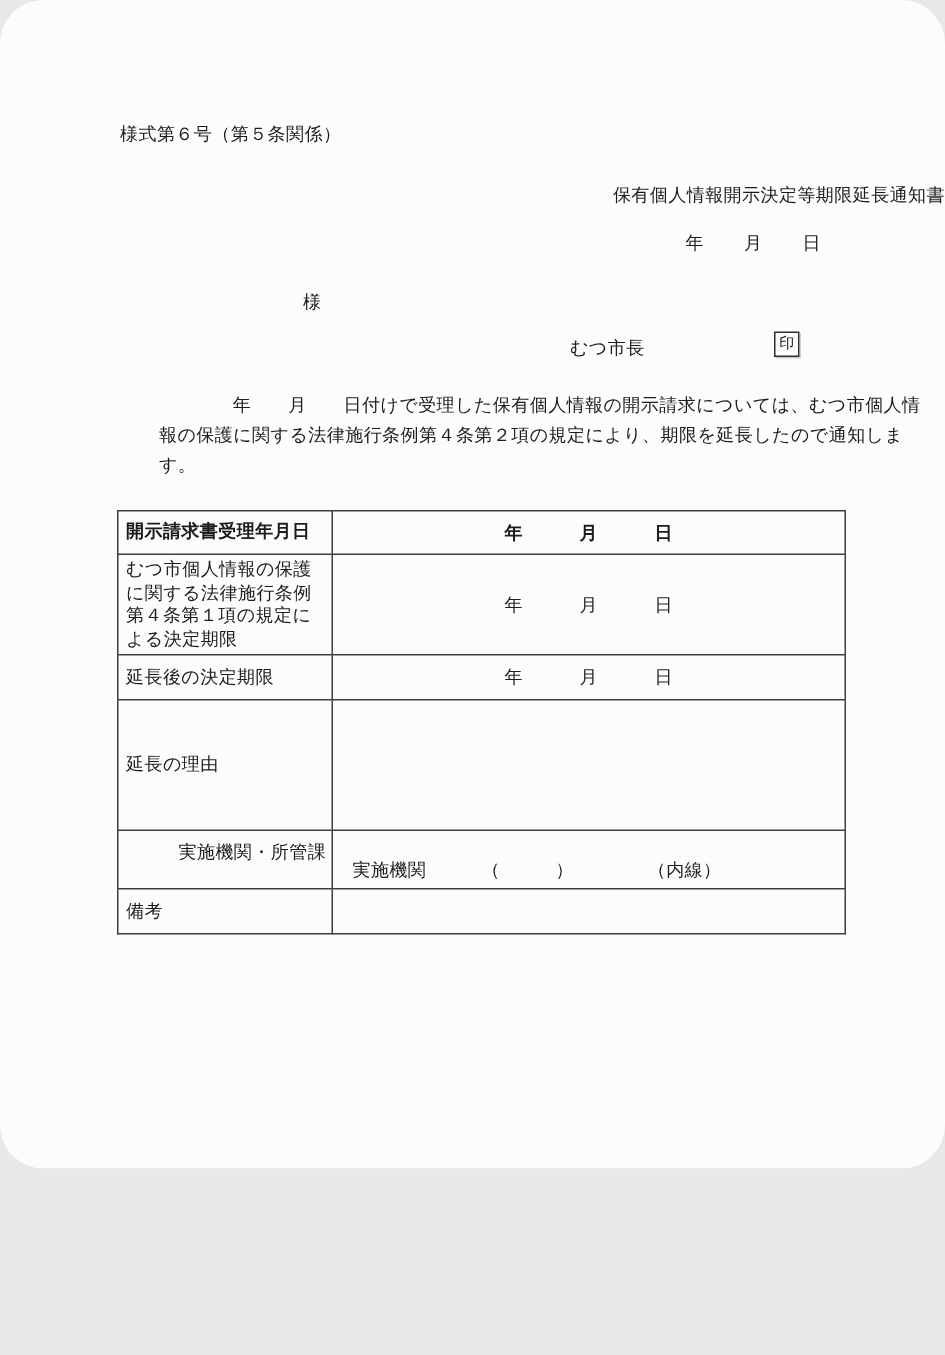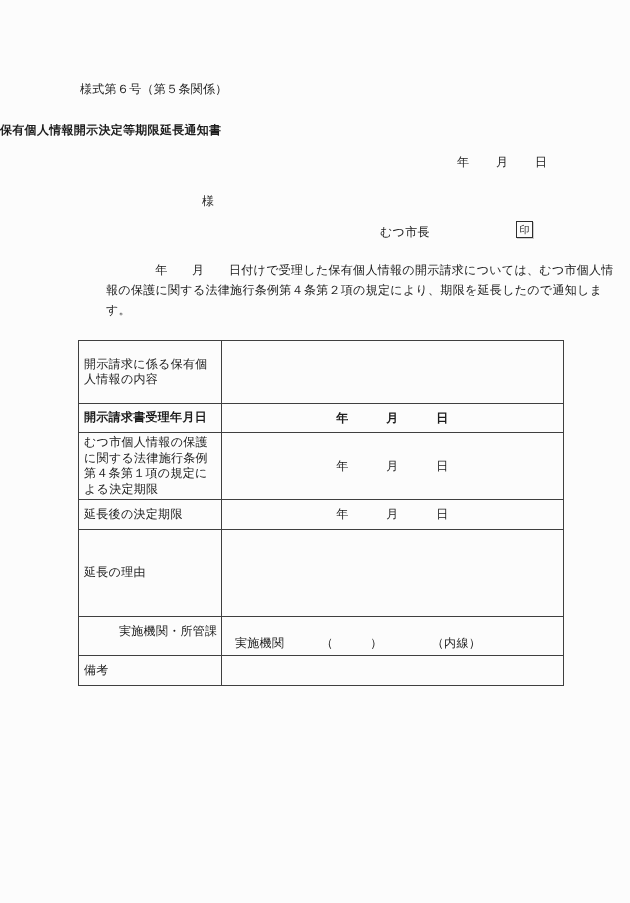--- a/index.html
+++ b/index.html
@@ -1,28 +1,29 @@
 <!DOCTYPE html>
 <html lang="ja"><head>
 <meta charset="utf-8">
 <style>
   html,body{margin:0;padding:0;background:#e8e8e8;}
   .page{
     position:relative;
-    width:630px;height:903px;
+    width:630px;height:779px;
     margin:0 auto;
     background:#fcfcfc;
     color:#1c1c1c;
     font-family:"Liberation Serif","DejaVu Serif",serif;
     font-size:12px;
     letter-spacing:0.3px;
     overflow:hidden;
+    border-radius:29px;
   }
   .form-number{position:absolute;left:80px;top:82px;line-height:14px;}
-  .doc-title{position:absolute;left:0;top:123px;width:630px;text-align:left;line-height:15px;font-weight:bold;}
+  .doc-title{position:absolute;left:0;top:123px;width:630px;text-align:right;line-height:15px;}
   .date-line{position:absolute;top:155px;right:82px;line-height:14px;letter-spacing:1px;white-space:pre;}
   .addressee{position:absolute;left:202px;top:194px;line-height:15px;}
   .issuer{position:absolute;left:380px;top:225px;line-height:15px;}
   .seal-box{
     position:absolute;left:516px;top:221px;
     width:15px;height:15px;
     border:1px solid #2e2e2e;
     box-shadow:1px 1px 0 rgba(0,0,0,0.18);
     display:flex;align-items:center;justify-content:center;
     font-size:10px;letter-spacing:0;line-height:1;
@@ -83,25 +84,20 @@
   <div class="seal-box">
     <span>印</span>
   </div>
 
   <div class="body-text">　　　　年　　月　　日付けで受理した保有個人情報の開示請求については、むつ市個人情
 報の保護に関する法律施行条例第４条第２項の規定により、期限を延長したので通知しま
 す。</div>
 
   <table class="form-table">
     <tbody>
-      <tr class="r1">
-        <td class="label-cell">開示請求に係る保有個
-人情報の内容</td>
-        <td class="value-cell"></td>
-      </tr>
       <tr class="r2">
         <td class="label-cell">開示請求書受理年月日</td>
         <td class="value-cell value-date">年　　　月　　　日</td>
       </tr>
       <tr class="r3">
         <td class="label-cell">むつ市個人情報の保護
 に関する法律施行条例
 第４条第１項の規定に
 よる決定期限</td>
         <td class="value-cell value-date">年　　　月　　　日</td>

